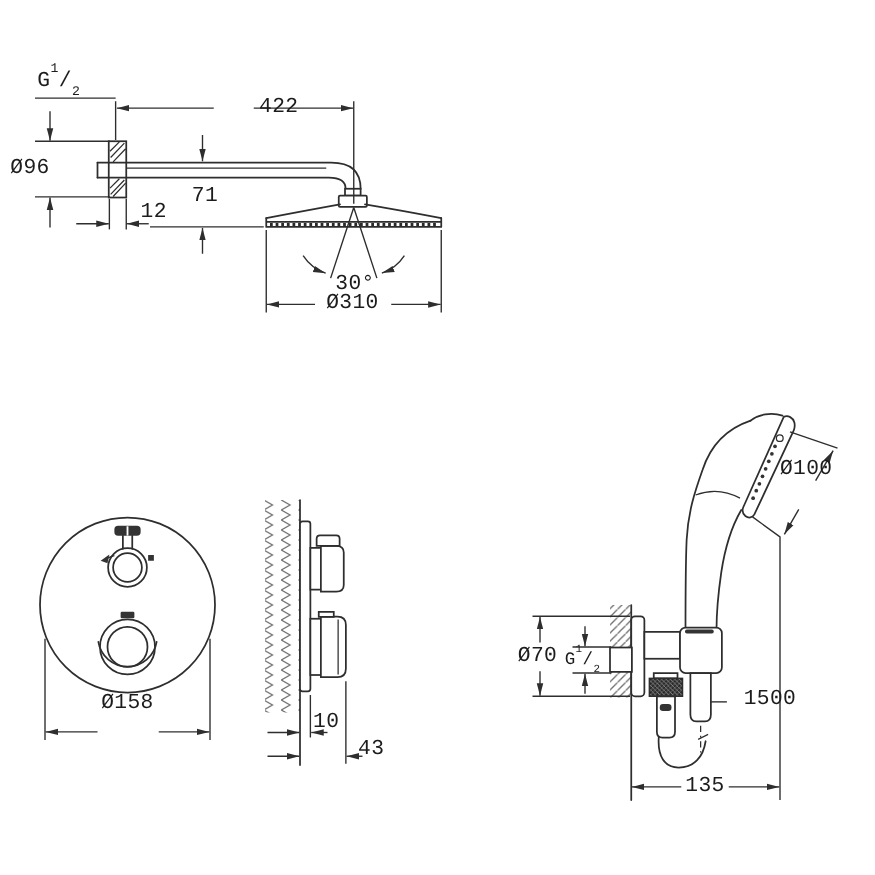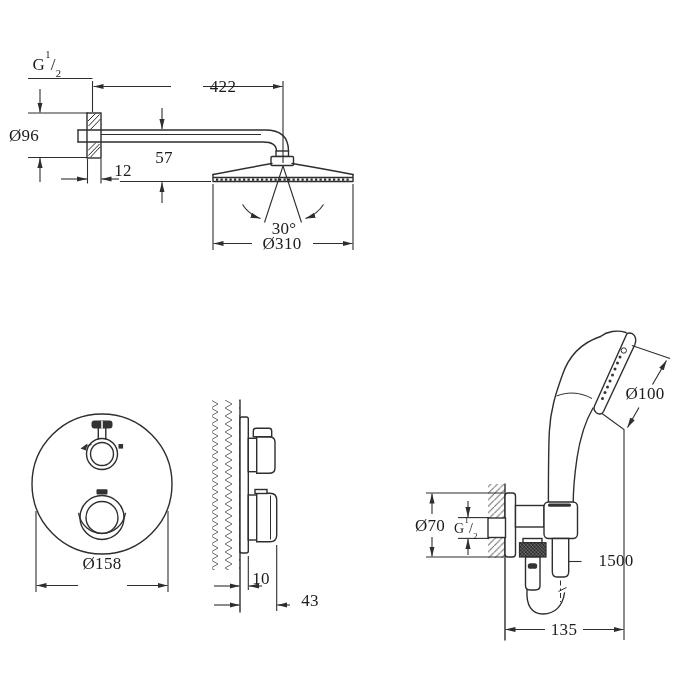--- a/index.html
+++ b/index.html
@@ -1,17 +1,17 @@
 <!DOCTYPE html>
 <html><head>
 <meta charset="utf-8">
 <style>
   html,body{margin:0;padding:0;background:#ffffff;}
   #stage{position:relative;width:700px;height:700px;background:#ffffff;overflow:hidden;
-         font-family:Liberation Serif, serif;}
+         font-family:Liberation Mono, monospace;}
   #stage svg{position:absolute;left:0;top:0;}
   .ol{stroke:#2e2e2e;stroke-width:1.4;fill:none;stroke-linecap:round;}
   .olw{stroke:#2e2e2e;stroke-width:1.4;fill:#ffffff;}
   .tl{stroke:#2e2e2e;stroke-width:1;fill:none;}
   .dl{stroke:#2e2e2e;stroke-width:1.1;fill:none;}
   .dkf{fill:#333333;stroke:none;}
   .lbl{position:absolute;transform:translate(-50%,-50%);font-size:17px;color:#1c1c1c;
        white-space:nowrap;letter-spacing:.3px;line-height:1;}
   .lbl.small{font-size:14px;}
   .lbl sup{font-size:62%;position:relative;top:-.45em;}
@@ -170,26 +170,26 @@
     <line class="dl" marker-end="url(#arr)" x1="652.5" y1="384.5" x2="666.5" y2="360.5"></line>
     <line class="dl" marker-end="url(#arr)" x1="639" y1="407.5" x2="627.5" y2="427.5"></line>
     <line class="dl" marker-end="url(#arr)" x1="545" y1="629.5" x2="505.5" y2="629.5"></line>
     <line class="dl" marker-end="url(#arr)" x1="583" y1="629.5" x2="623.5" y2="629.5"></line>
   </g>
 </svg>
 
 <div class="lbl" style="left:47px;top:66px;"><span>G</span><sup>1</sup><span>/</span><sub>2</sub></div>
 <div class="lbl" style="left:187px;top:86px;margin-left:36px;">422</div>
 <div class="lbl" style="left:24px;top:135px;">Ø96</div>
-<div class="lbl" style="left:164px;top:157px;">57</div>
+<div class="lbl" style="left:164px;top:157px;">71</div>
 <div class="lbl" style="left:123px;top:170px;">12</div>
 <div class="lbl" style="left:284px;top:228px;">30°</div>
 <div class="lbl" style="left:282px;top:243px;">Ø310</div>
 <div class="lbl" style="left:102px;top:563px;">Ø158</div>
 <div class="lbl" style="left:261px;top:578px;">10</div>
-<div class="lbl" style="left:297px;top:600px;margin-left:13px;">43</div>
-<div class="lbl" style="left:645px;top:393px;">Ø100</div>
+<div class="lbl" style="left:297px;top:600px;">43</div>
+<div class="lbl" style="left:645px;top:376px;">Ø100</div>
 <div class="lbl" style="left:430px;top:525px;">Ø70</div>
 <div class="lbl small" style="left:466px;top:529px;"><span>G</span><sup>1</sup><span>/</span><sub>2</sub></div>
 <div class="lbl" style="left:616px;top:560px;">1500</div>
 <div class="lbl" style="left:564px;top:629px;">135</div>
 
 </div>
 
 </body></html>

